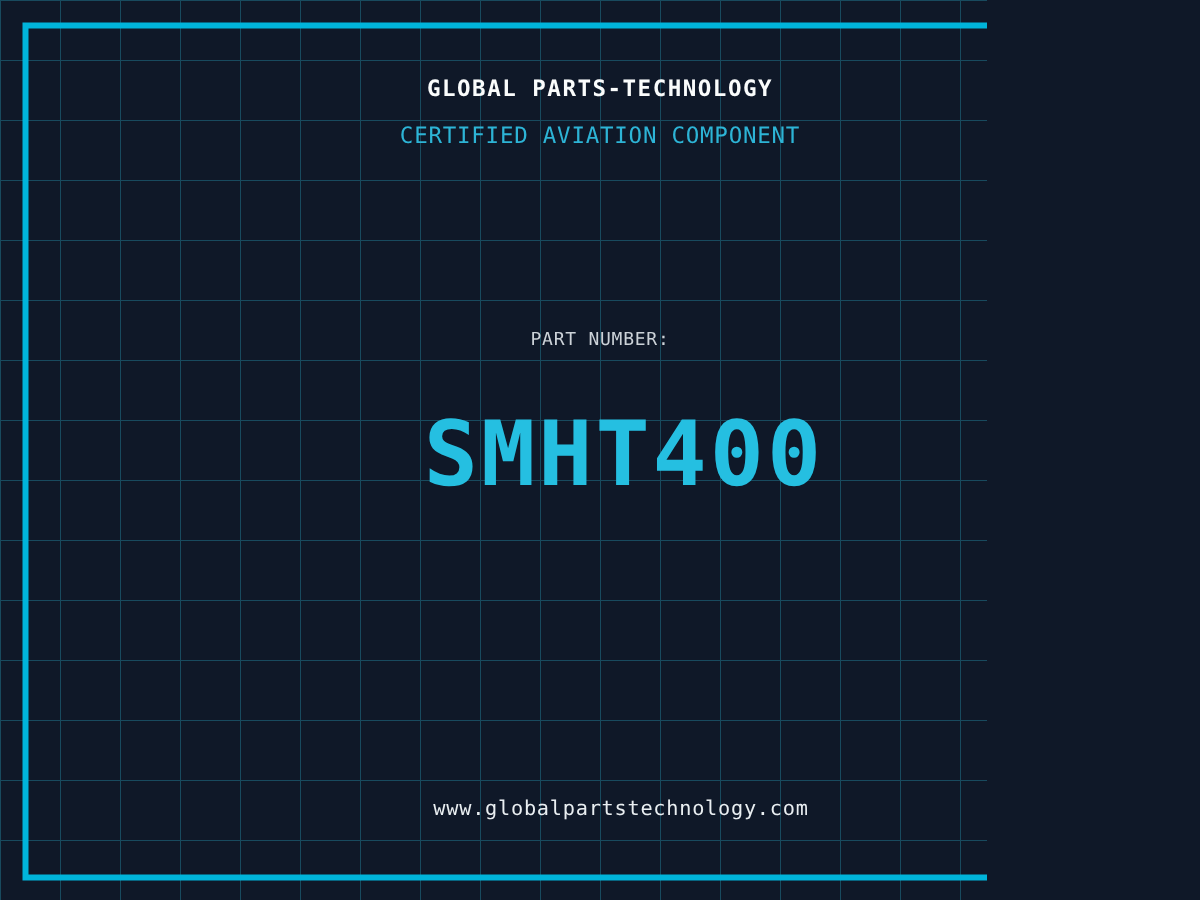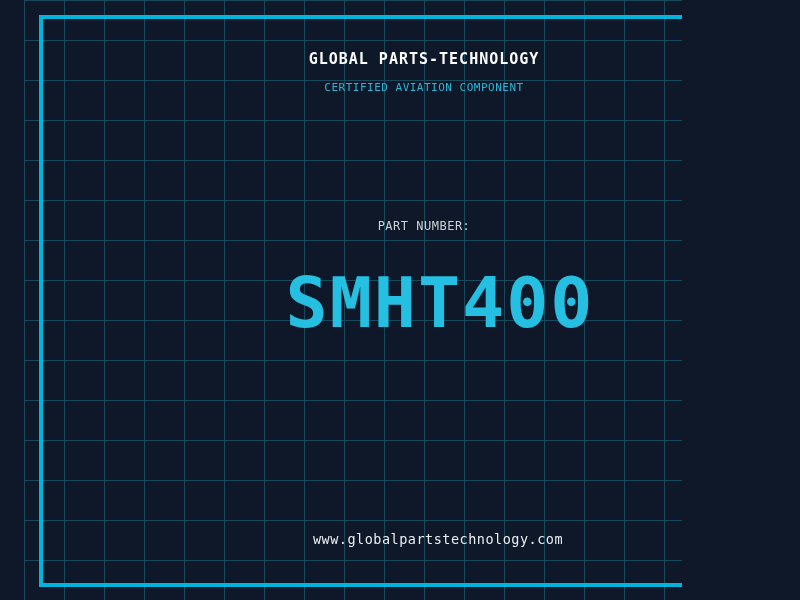--- a/index.html
+++ b/index.html
@@ -21,21 +21,20 @@
   }
   .screen {
     position: relative;
     width: 658px; height: 600px;
     background-color: var(--background);
     background-image:
       linear-gradient(to right, var(--grid-line) 1px, transparent 1px),
       linear-gradient(to bottom, var(--grid-line) 1px, transparent 1px);
     background-size: 40px 40px;
     overflow: hidden;
-    margin-left: 24px;
   }
   .frame {
     position: absolute;
     left: 15px; top: 15px;
     width: 774px; height: 572px;
     border: 4px solid var(--frame-border);
   }
   .textline {
     position: absolute;
     left: 0; width: 800px;
@@ -44,33 +43,33 @@
   }
   .company-name {
     top: 50px;
     font-size: 15px;
     font-weight: bold;
     letter-spacing: 1px;
     color: var(--company-white);
   }
   .certification {
     top: 81px;
-    font-size: 11px;
+    font-size: 15px;
     letter-spacing: 0.5px;
     color: var(--certification-cyan);
   }
   .part-label {
     top: 219px;
     font-size: 12px;
     letter-spacing: 0.5px;
     color: var(--label-gray);
   }
   .part-number {
     top: 268px;
-    font-size: 70px;
+    font-size: 60px;
     line-height: 70px;
     font-weight: bold;
     letter-spacing: 2px;
     color: var(--part-number-cyan);
     padding-left: 32px;
   }
   .website {
     top: 531px;
     font-size: 13.5px;
     letter-spacing: 0.5px;

